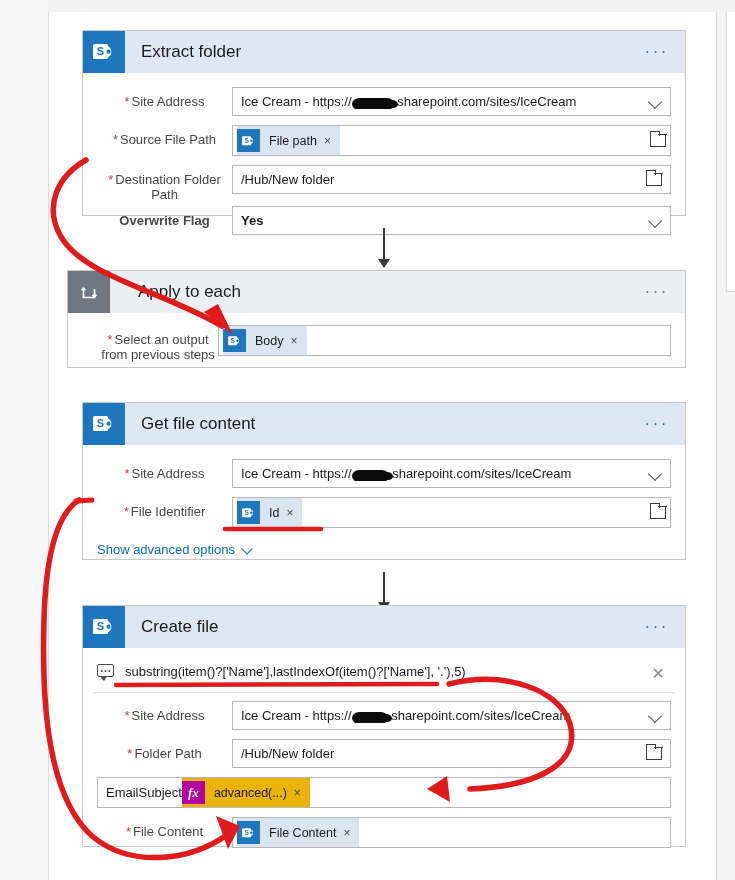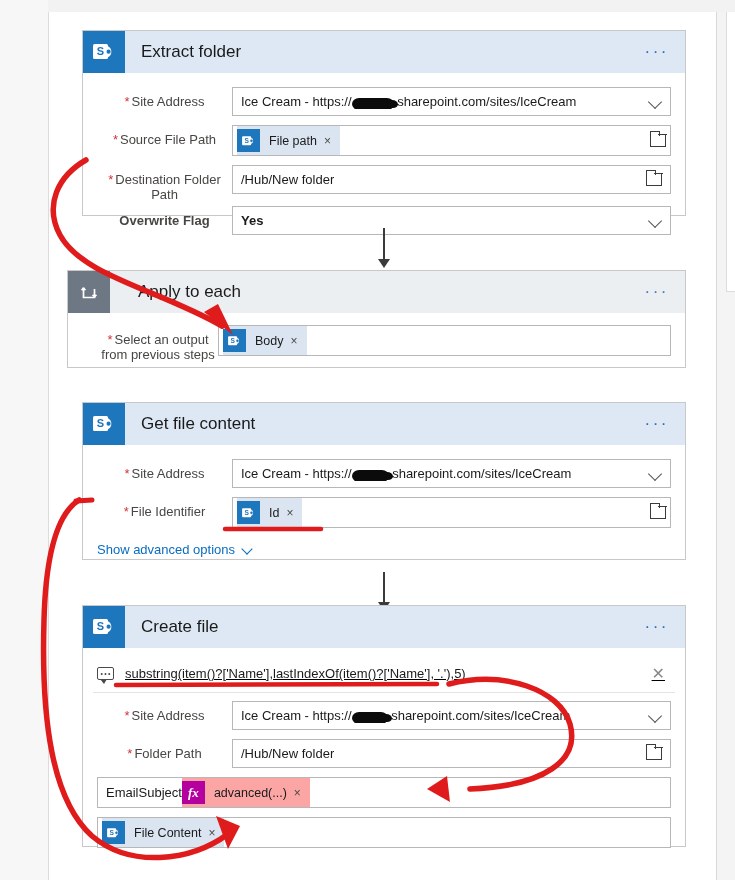--- a/index.html
+++ b/index.html
@@ -210,38 +210,37 @@
     flex: 0 0 23px;
   }
   .token-label { padding: 0 7px 0 9px; white-space: nowrap; }
   .token-x {
     font-size: 12px;
     color: #4a4a4a;
     padding-right: 9px;
     cursor: pointer;
   }
 
-  .token.fx { background: #fca5a5; }
+  .token.fx { background: #eab308; }
   .token-ico.fx {
     background: #b4009e;
     font-style: italic;
     font-family: "Liberation Serif", serif;
     color: #fff;
     font-size: 13px;
     font-weight: bold;
   }
 
   
   .expr-bar {
     display: flex;
-    align-items: center;
+    align-items: flex-start;
     border-bottom: 1px solid #e3e3e3;
     padding: 6px 10px 9px 4px;
     margin: -2px -4px 8px -4px;
-    text-decoration: underline;
   }
   .expr-ico {
     width: 17px; height: 13px;
     border: 1.4px solid #4a4a4a;
     border-radius: 2px;
     position: relative;
     flex: 0 0 17px;
     margin-right: 11px;
   }
   .expr-ico::after {
@@ -536,20 +535,21 @@
         <span class="field-text" style="padding:0 0 0 4px;">EmailSubject</span>
         <span class="token fx">
           <span class="token-ico fx">fx</span>
           <span class="token-label">advanced(...)</span>
           <span class="token-x">×</span>
         </span>
       </div>
     </div>
 
     <div class="row">
+      <div class="row-label"><span class="req">*</span><span>File Content</span></div>
       <div class="field tokenfield">
         <span class="token">
           <span class="token-ico">
             <svg width="14" height="12" viewBox="0 0 23 20">
               <rect x="0" y="2" width="15" height="15" rx="1.5" fill="#fff"></rect>
               <text x="7.5" y="13.4" font-family="Liberation Sans, sans-serif" font-size="11" font-weight="bold" fill="#1e76bd" text-anchor="middle">S</text>
               <path d="M15 4.2 A6.2 6.2 0 0 1 15 15.2 Z" fill="#fff"></path>
               <circle cx="15.6" cy="9.7" r="2.1" fill="#1e76bd"></circle>
             </svg>
           </span>

